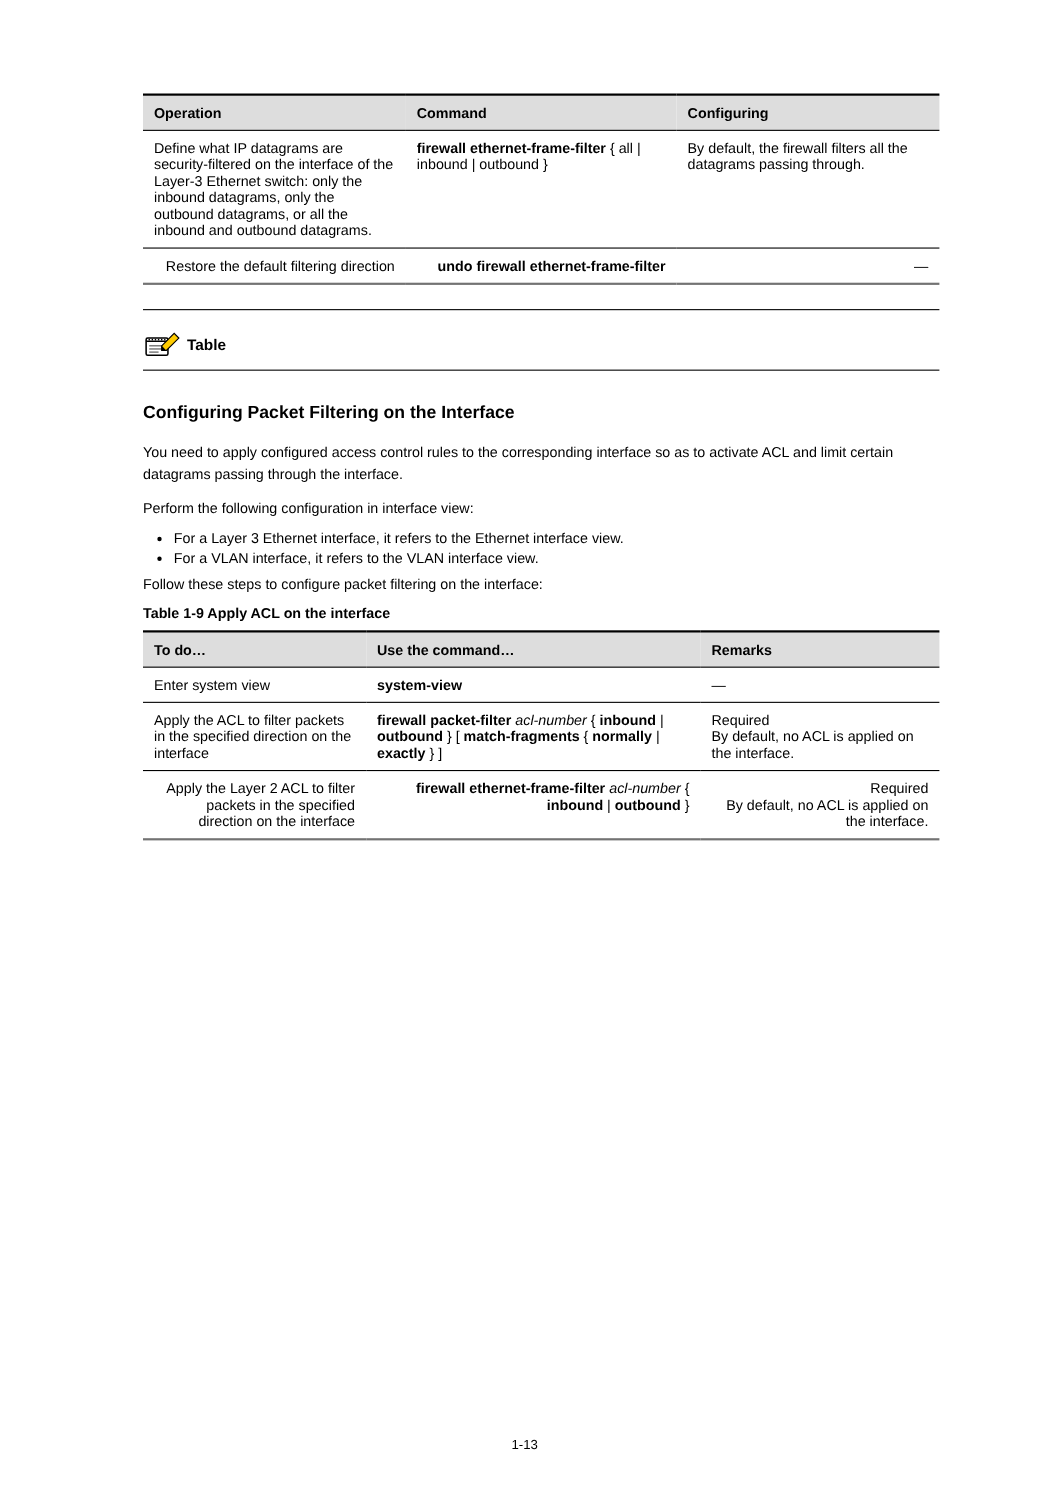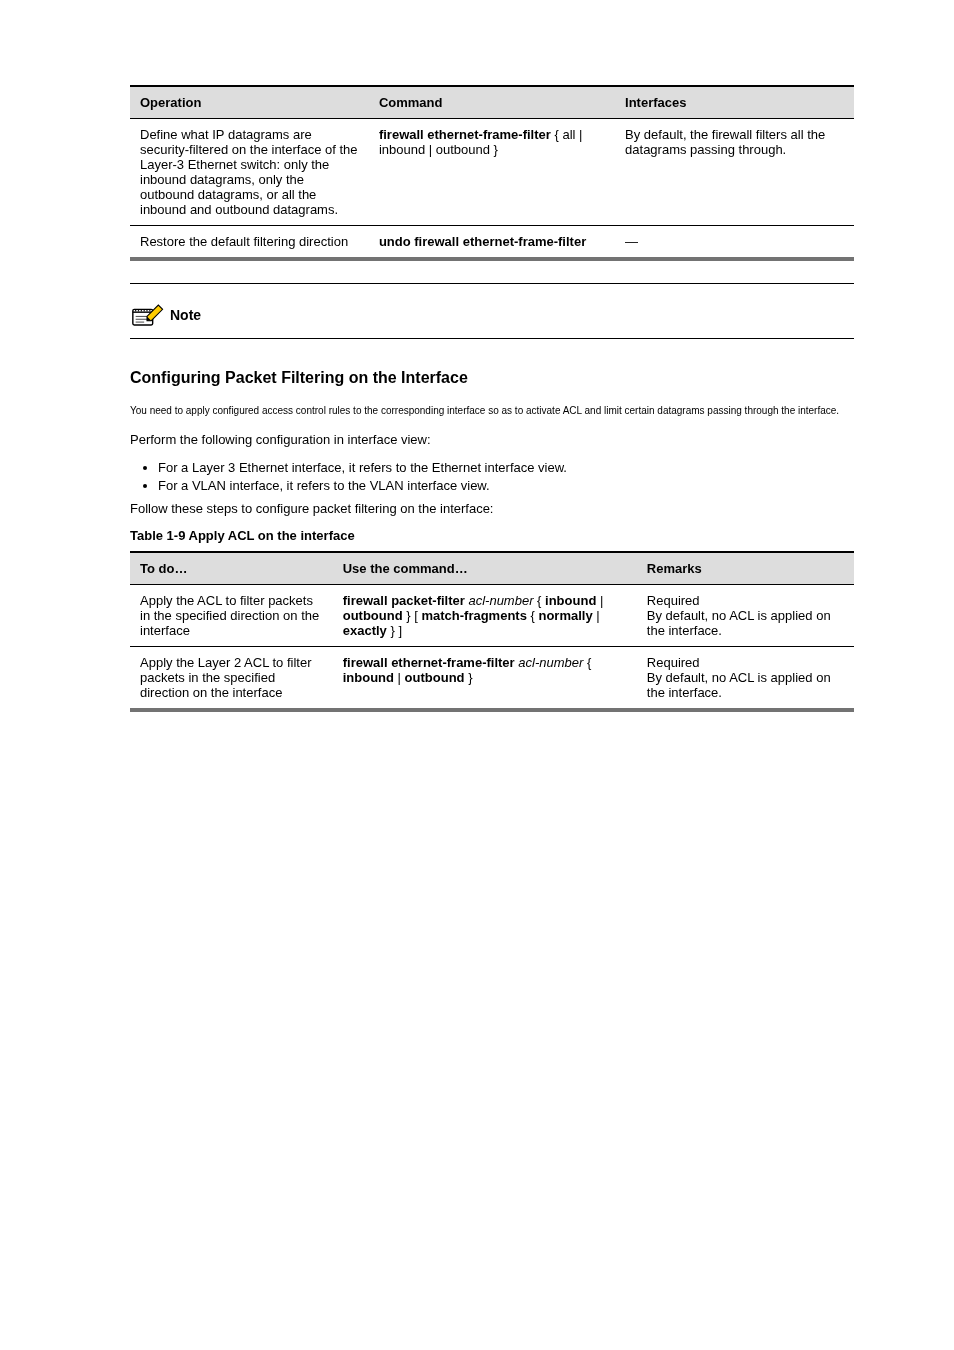--- a/index.html
+++ b/index.html
@@ -35,34 +35,34 @@
     background: #ddd;
     border-top: 2px solid #000;
     border-bottom: 1px solid #000;
     font-weight: bold;
   }
   th.c1, td.c1 { width: 33%; }
   th.c2, td.c2 { width: 34%; }
   th.c3, td.c3 { width: 33%; }
   td.cmdcell { font-weight: normal; }
   td.cmdcell strong { font-weight: bold; }
-  tr.lastrow td { border-bottom: 4px solid #737373; } 
+  tr.lastrow td { border-bottom: 2px solid #737373; text-align: right; } 
   .hr-heavy { border: none; border-top: 1.5px solid #000; margin: 22px 0 18px 0; }
   .hr-heavy2 { border: none; border-top: 1.5px solid #000; margin: 10px 0 22px 0; }
   .note-block { margin: 0 0 4px 0; }
   .note-header { display: flex; align-items: center; }
   .note-label { font-weight: bold; font-size: 14px; margin-left: 6px; }
   .bullets { margin: 6px 0 0 0; padding-left: 28px; }
   .bullets li { margin: 3px 0; font-size: 13px; }
   .section-heading {
     font-size: 16px;
     font-weight: bold;
     margin: 30px 0 16px 0;
   }
-  .paratext { font-size: 10px; line-height: 1.5; margin: 6px 0 12px 0; }
+  .paratext { font-size: 13px; line-height: 1.5; margin: 6px 0 12px 0; }
   .steptext { font-size: 13px; line-height: 1.5; margin: 6px 0 10px 0; }
   .table-caption { font-size: 13px; margin: 6px 0 8px 0; }
   .followto { font-weight: normal; }
   .page-num {
     position: absolute;
     bottom: 30px;
     left: 0; right: 0;
     text-align: center;
     font-size: 12px;
   }
@@ -77,21 +77,21 @@
 </head>
 <body>
 
 <div class="page">
 
   <table>
     <thead>
       <tr>
         <th class="c1">Operation</th>
         <th class="c2">Command</th>
-        <th class="c3">Interfaces</th>
+        <th class="c3">Configuring</th>
       </tr>
     </thead>
     <tbody>
       <tr>
         <td class="c1">Define what IP datagrams are security-filtered on the interface of the Layer-3 Ethernet switch: only the inbound datagrams, only the outbound datagrams, or all the inbound and outbound datagrams.</td>
         <td class="c2 cmdcell">
           <strong>firewall ethernet-frame-filter</strong><span> { all | inbound | outbound }</span>
         </td>
         <td class="c3">By default, the firewall filters all the datagrams passing through.</td>
       </tr>
@@ -121,21 +121,21 @@
           <circle cx="24" cy="12" r="1" fill="#000"></circle>
           <circle cx="28" cy="12" r="1" fill="#000"></circle>
           <line x1="8" y1="20" x2="28" y2="20" stroke="#000" stroke-width="1"></line>
           <line x1="8" y1="24" x2="28" y2="24" stroke="#000" stroke-width="1"></line>
           <line x1="8" y1="28" x2="20" y2="28" stroke="#000" stroke-width="1"></line>
 
           <polygon points="24,20 40,4 46,10 30,26 24,26" fill="#ffcc00" stroke="#000" stroke-width="1.5"></polygon>
           <polygon points="24,26 24,20 30,26" fill="#000"></polygon>
         </svg>
       </span>
-      <span class="note-label">Note</span>
+      <span class="note-label">Table</span>
     </div>
   </div>
 
   <hr class="hr-heavy2">
 
   <div class="section-heading">Configuring Packet Filtering on the Interface</div>
 
   <div class="paratext">You need to apply configured access control rules to the corresponding interface so as to activate ACL and limit certain datagrams passing through the interface.</div>
 
   <div class="steptext">Perform the following configuration in interface view:</div>
@@ -154,25 +154,31 @@
   <table class="tbl2">
     <thead>
       <tr>
         <th class="c1">To do…</th>
         <th class="c2">Use the command…</th>
         <th class="c3">Remarks</th>
       </tr>
     </thead>
     <tbody>
       <tr>
+        <td class="c1">Enter system view</td>
+        <td class="c2 cmdcell"><span class="cmd">system-view</span></td>
+        <td class="c3">—</td>
+      </tr>
+      <tr>
         <td class="c1">Apply the ACL to filter packets in the specified direction on the interface</td>
         <td class="c2 cmdcell"><span class="cmd">firewall packet-filter</span> <span class="arg">acl-number</span> { <span class="cmd">inbound</span> | <span class="cmd">outbound</span> } [ <span class="cmd">match-fragments</span> { <span class="cmd">normally</span> | <span class="cmd">exactly</span> } ]</td>
         <td class="c3">Required<br>By default, no ACL is applied on the interface.</td>
       </tr>
       <tr class="lastrow">
         <td class="c1">Apply the Layer 2 ACL to filter packets in the specified direction on the interface</td>
         <td class="c2 cmdcell"><span class="cmd">firewall ethernet-frame-filter</span> <span class="arg">acl-number</span> { <span class="cmd">inbound</span> | <span class="cmd">outbound</span> }</td>
         <td class="c3">Required<br>By default, no ACL is applied on the interface.</td>
       </tr>
     </tbody>
   </table>
 
+  <div class="page-num">1-13</div>
 </div>
 
 </body></html>

